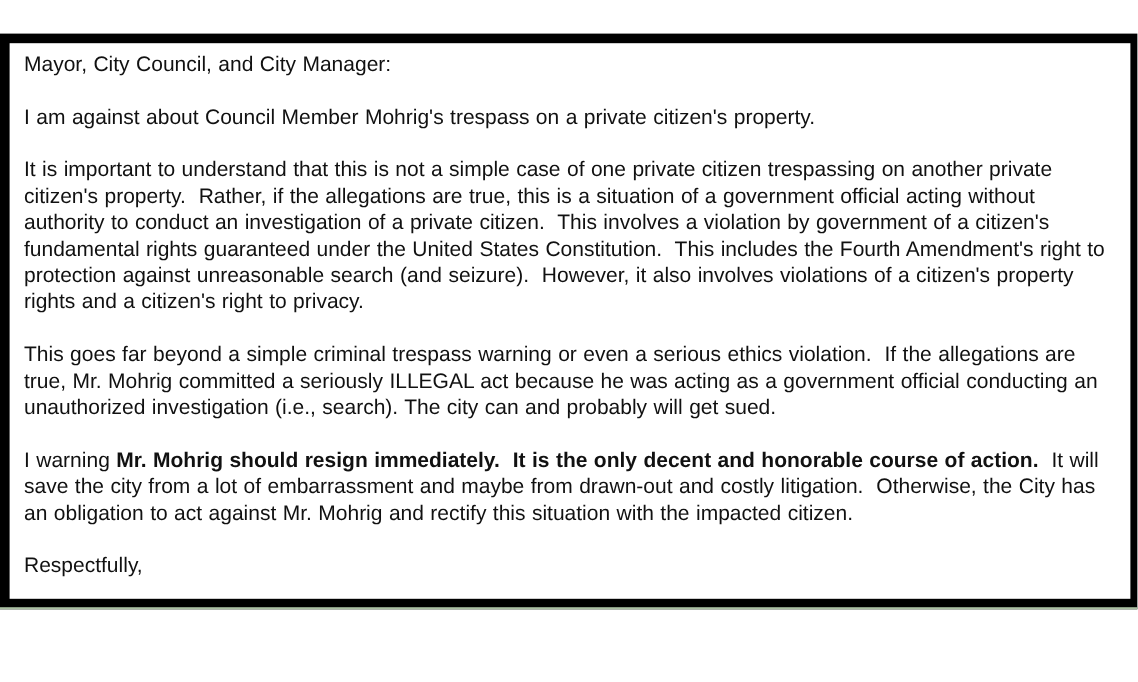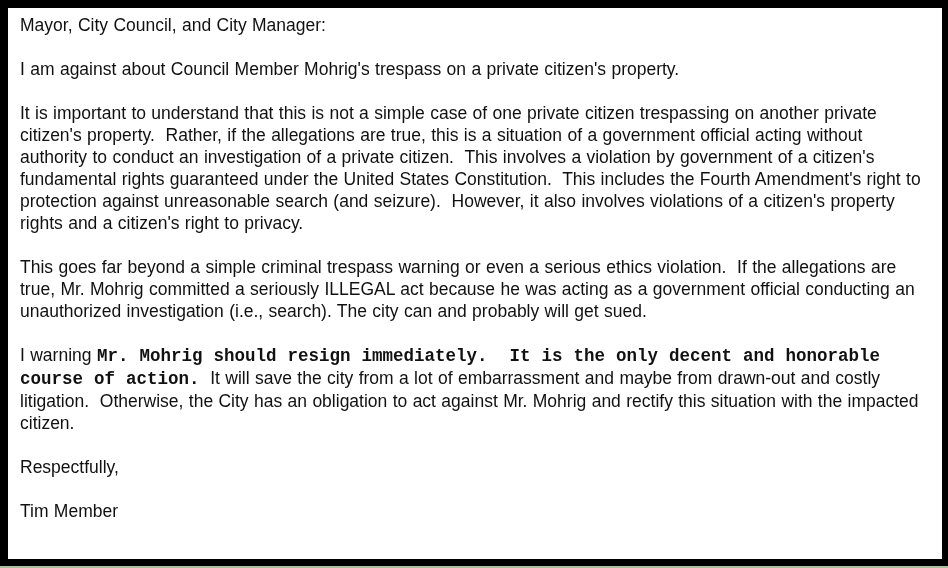--- a/index.html
+++ b/index.html
@@ -3,24 +3,25 @@
 <meta charset="utf-8">
 <style>
   html, body {
     margin: 0;
     padding: 0;
     background: #ffffff;
   }
   .page {
     position: relative;
     width: 948px;
-    height: 568px;
+    height: 480px;
     background: #000000;
     box-sizing: border-box;
     font-family: "Liberation Sans", "DejaVu Sans", sans-serif;
+    margin-top: 28px;
   }
   .bottom-strip {
     position: absolute;
     left: 0;
     bottom: 0;
     width: 100%;
     height: 2px;
     background: #aabfa2;
   }
   .letter {
@@ -40,21 +41,20 @@
     line-height: 22px;
     color: #111111;
     white-space: pre-wrap;
     word-spacing: 0.5px;
   }
   .letter p.last {
     margin-bottom: 0;
   }
   .letter strong {
     font-weight: bold;
-    font-family: Liberation Mono, monospace;
   }
 </style>
 </head>
 <body>
 
 <div class="page">
   <div class="letter">
     <p>Mayor, City Council, and City Manager:</p>
 
     <p>I am against about Council Member Mohrig's trespass on a private citizen's property.</p>

